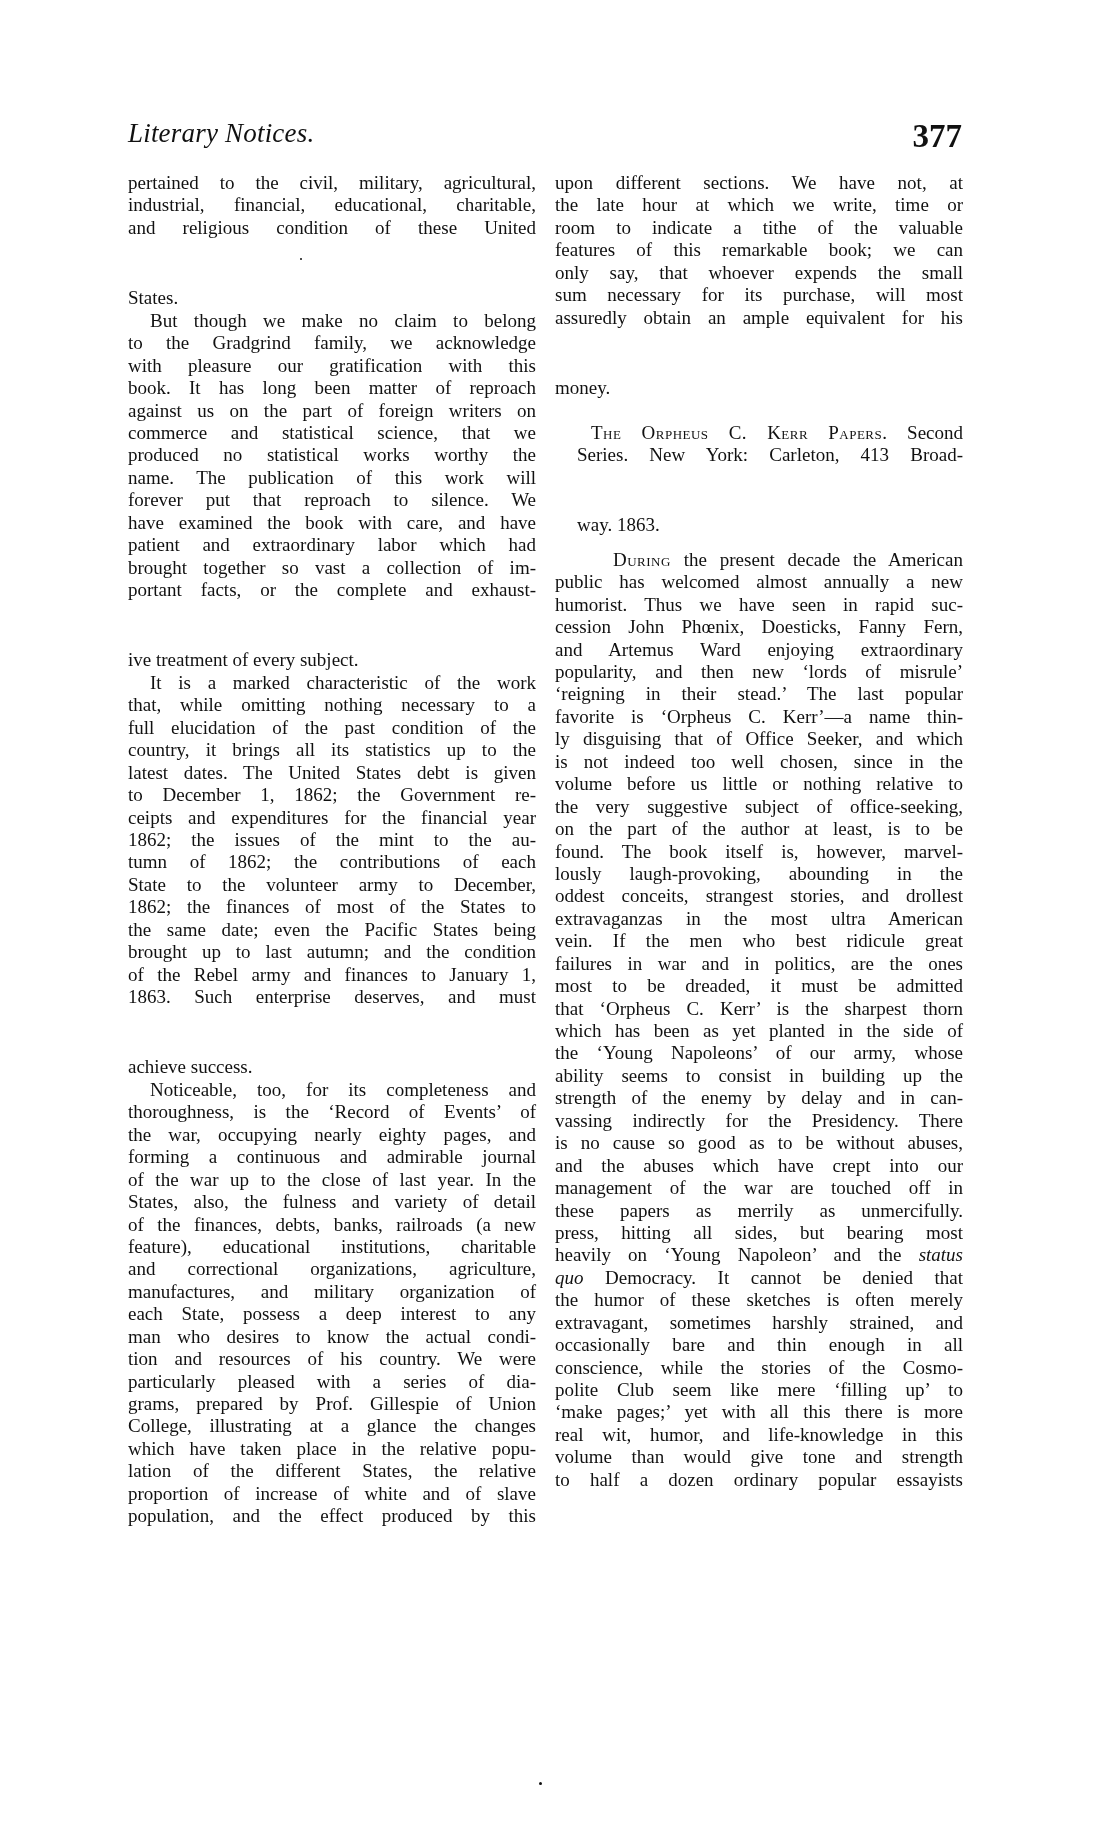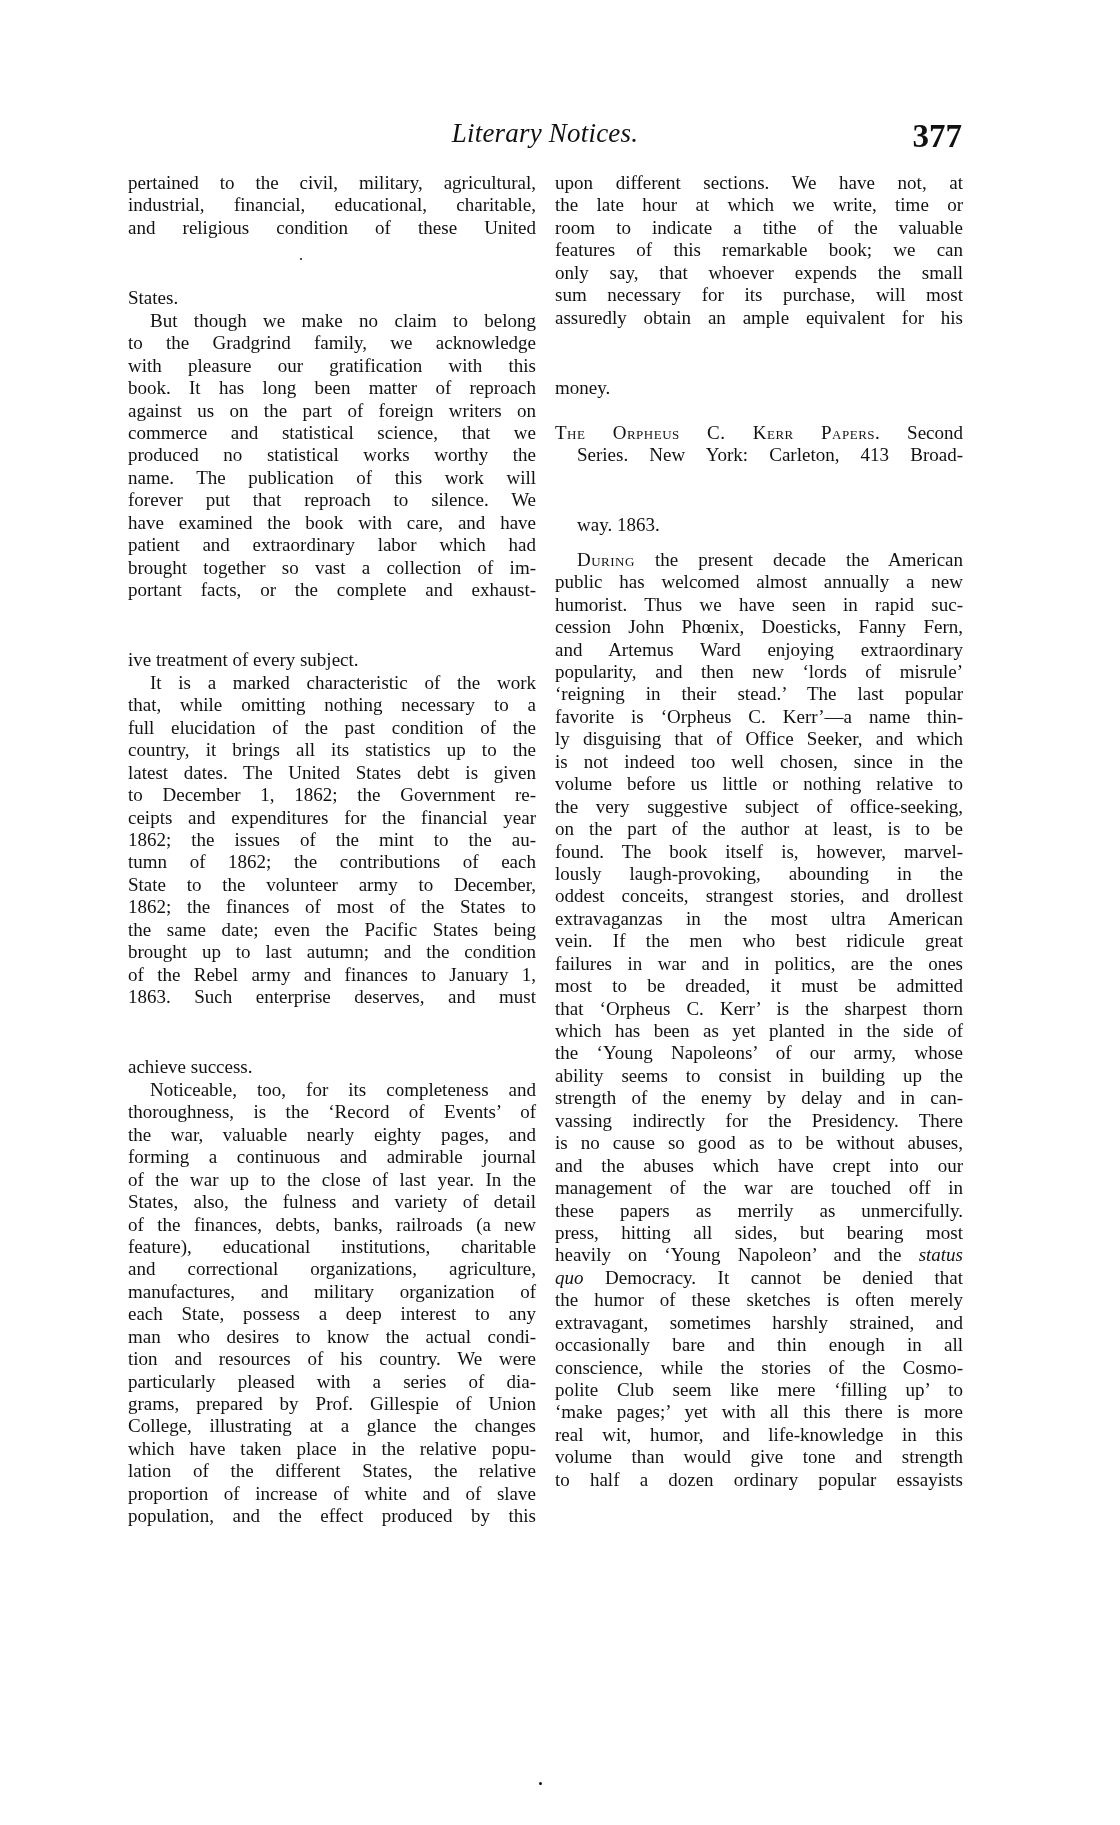--- a/index.html
+++ b/index.html
@@ -1,33 +1,33 @@
 <!DOCTYPE html>
 <html><head>
   <meta charset="utf-8">
   <style>
     html, body { margin: 0; padding: 0; background: #ffffff; }
     body { width: 1120px; height: 1825px; position: relative; overflow: hidden;
            font-family: "Liberation Serif", "DejaVu Serif", serif; color: #111; }
     .page { position: absolute; left: 0; top: 0; width: 1120px; height: 1825px; }
     .running-head { position: absolute; top: 118px; left: 128px; width: 834px; height: 36px; }
-    .running-title { position: absolute; left: 0; width: 834px; text-align: center; top: 0;
+    .running-title { position: absolute; left: 0; width: 834px; top: 0;
                      font-style: italic; font-size: 27px; letter-spacing: 0.2px; }
     .page-number { position: absolute; right: 0; top: 0; font-size: 33px; font-weight: bold; }
     .col { position: absolute; top: 172px; width: 408px; font-size: 19px; line-height: 22.45px;
            text-align: justify; }
     .col-left { left: 128px; }
     .col-right { left: 555px; width: 408px; }
     .col .line { display: block; white-space: nowrap; text-align: justify; text-align-last: justify; height: 22.45px; overflow: visible; }
     .col .line.last { text-align-last: left; margin-top: 48px; }
     .col .line.indent { padding-left: 22px; }
     .col .line.hang { padding-left: 22px; }
     .gap { display: block; height: 22px; }
     .gap-small { display: block; height: 12px; }
-    .smallcaps { font-variant: small-caps; letter-spacing: 0.5px; }
+    .smallcaps { font-variant: small-caps; letter-spacing: 0.5px; margin-left: 36px; }
     .dot { position: absolute; width: 3px; height: 3px; background: #111; border-radius: 50%; }
     em { font-style: italic; }
   </style>
 </head>
 <body>
 
 <div class="page">
 
   <div class="running-head">
     <span class="running-title">Literary Notices.</span>
@@ -64,21 +64,21 @@
       <span class="line">tumn of 1862; the contributions of each</span>
       <span class="line">State to the volunteer army to December,</span>
       <span class="line">1862; the finances of most of the States to</span>
       <span class="line">the same date; even the Pacific States being</span>
       <span class="line">brought up to last autumn; and the condition</span>
       <span class="line">of the Rebel army and finances to January 1,</span>
       <span class="line">1863. Such enterprise deserves, and must</span>
       <span class="line last">achieve success.</span>
       <span class="line indent">Noticeable, too, for its completeness and</span>
       <span class="line">thoroughness, is the ‘Record of Events’ of</span>
-      <span class="line">the war, valuable nearly eighty pages, and</span>
+      <span class="line">the war, occupying nearly eighty pages, and</span>
       <span class="line">forming a continuous and admirable journal</span>
       <span class="line">of the war up to the close of last year. In the</span>
       <span class="line">States, also, the fulness and variety of detail</span>
       <span class="line">of the finances, debts, banks, railroads (a new</span>
       <span class="line">feature), educational institutions, charitable</span>
       <span class="line">and correctional organizations, agriculture,</span>
       <span class="line">manufactures, and military organization of</span>
       <span class="line">each State, possess a deep interest to any</span>
       <span class="line">man who desires to know the actual condi-</span>
       <span class="line">tion and resources of his country. We were</span>

